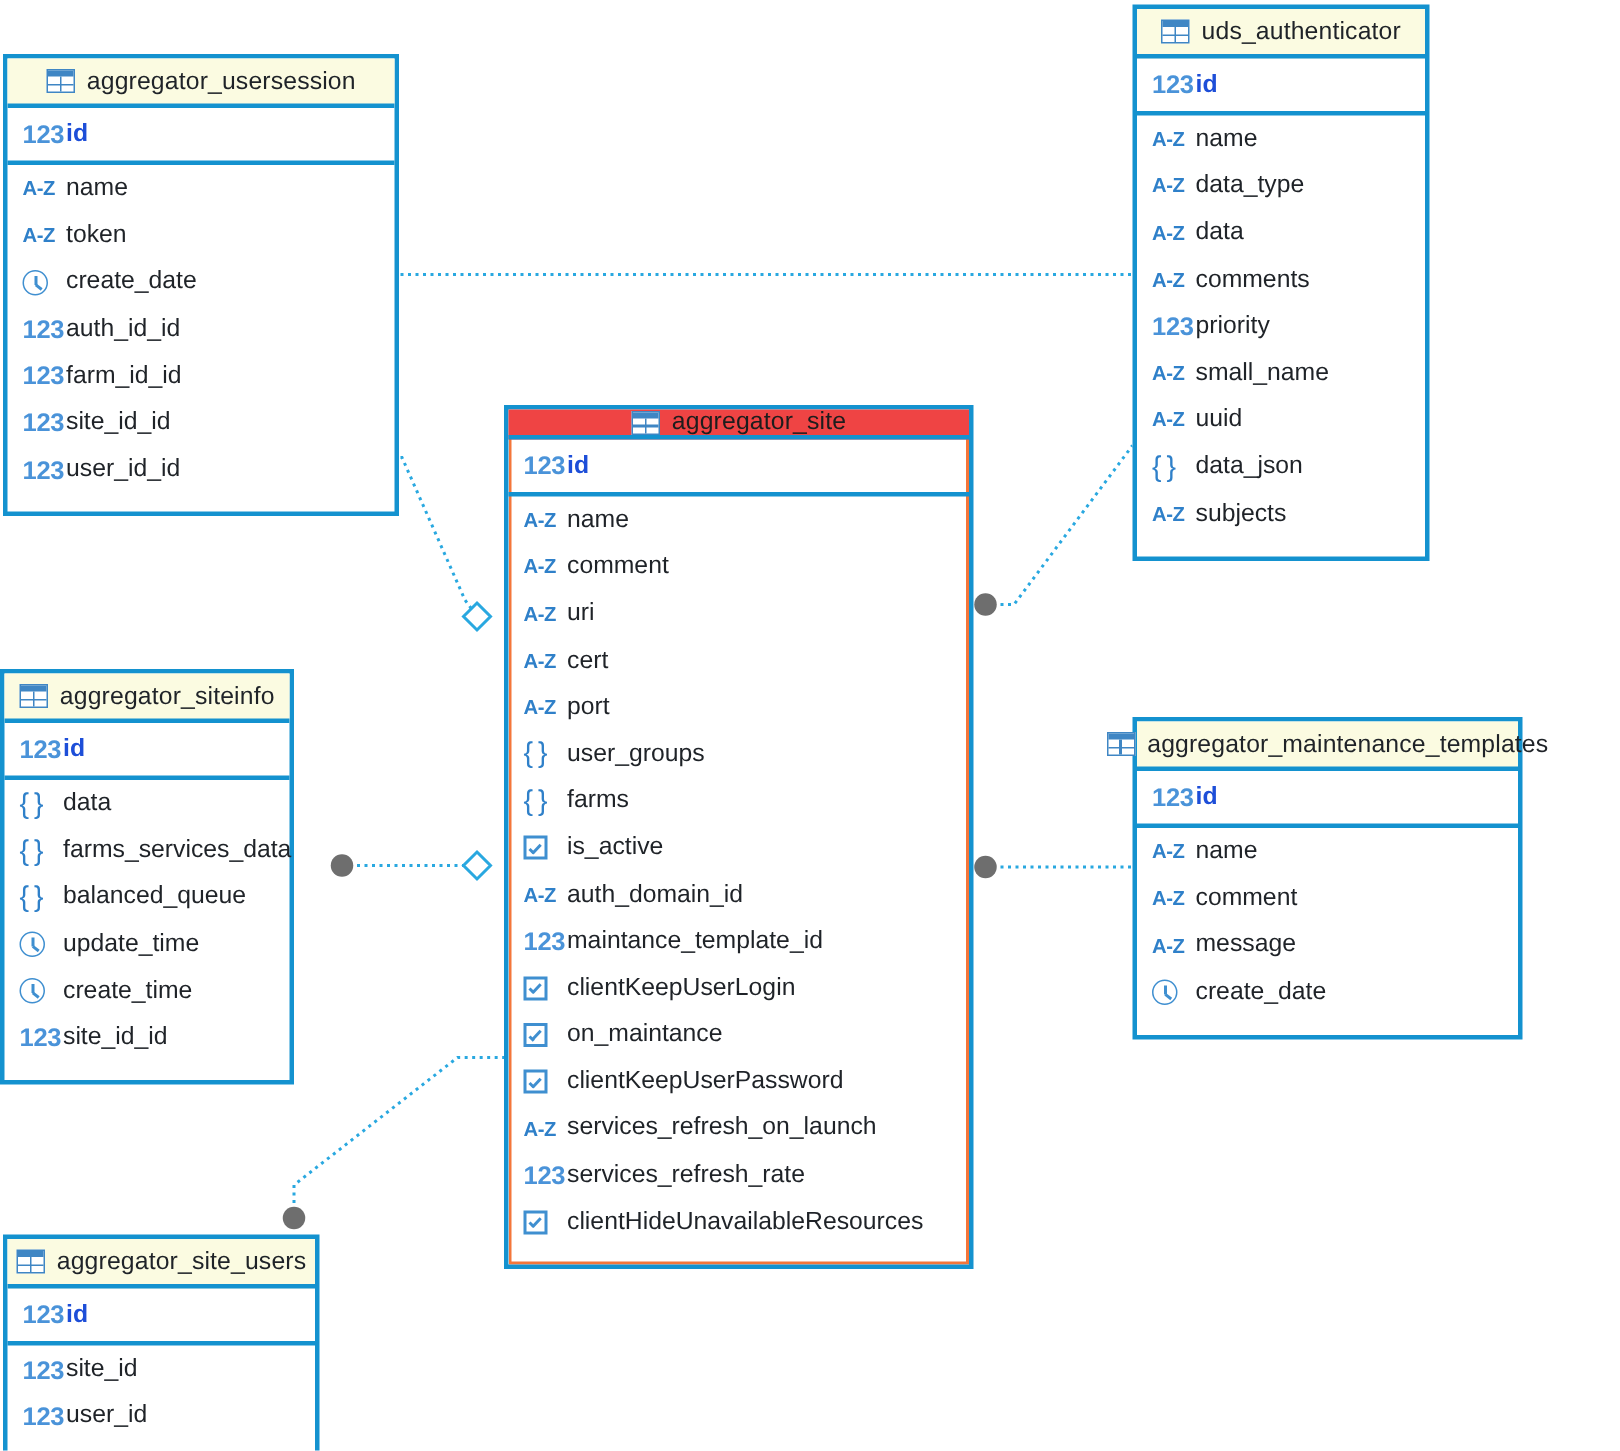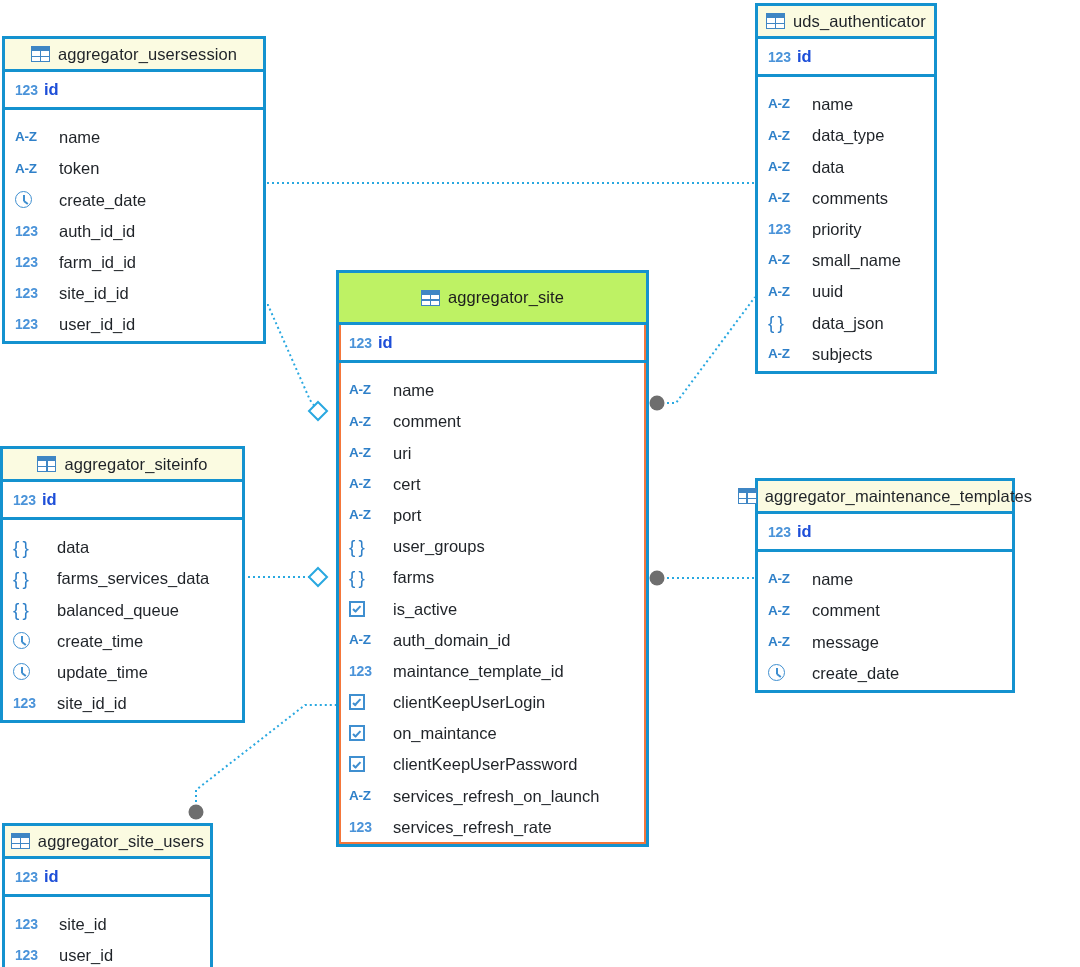--- a/index.html
+++ b/index.html
@@ -26,45 +26,45 @@
   }
   .tbl-header{
     display:flex;align-items:center;justify-content:center;gap:8px;
     background:#fbfbe1;
     height:33px;
     border-bottom:3px solid #1492cf;
     padding:0 8px;
     box-sizing:border-box;
   }
   .table.selected .tbl-header{
-    background:#bef264;
+    background:#ef4444;
     border-bottom:3px solid #1492cf;
-    height:52px;
+    height:20px;
   }
   .tbl-title{
     font-size:16.5px;color:#1f2328;white-space:nowrap;letter-spacing:.1px;
   }
   .table.selected .tbl-title{color:#1d1d1d;}
 
   .pk-row{
     display:flex;align-items:center;gap:7px;
     height:38px;padding:0 10px;box-sizing:border-box;
     border-bottom:3px solid #1492cf;
   }
   .pk-row .col-name{font-weight:bold;color:#1d4ed8;}
   .cols{padding:6px 10px 7px 10px;}
   .col-row{
-    display:flex;align-items:flex-end;gap:22px;
+    display:flex;align-items:flex-start;gap:7px;
     height:31.2px;
   }
   .col-name{font-size:16.5px;color:#1f2328;white-space:nowrap;}
 
   
   .ticon{width:22px;height:20px;flex:0 0 22px;display:flex;align-items:center;justify-content:flex-start;}
-  .ic-num{font-size:14px;color:#4a93d9;font-weight:600;letter-spacing:-.2px;line-height:1;}
+  .ic-num{font-size:17px;color:#4a93d9;font-weight:600;letter-spacing:-.2px;line-height:1;}
   .ic-az{font-size:13.5px;color:#2f80c9;font-weight:700;letter-spacing:-.3px;line-height:1;}
   .ic-json{font-size:19px;color:#2f80c9;line-height:1;font-weight:400;letter-spacing:-1px;}
 
   .ic-clock{width:17px;height:17px;border:1.6px solid #3f8fd0;border-radius:50%;position:relative;box-sizing:border-box;}
   .ic-clock:before{content:"";position:absolute;left:7px;top:3px;width:1.6px;height:6px;background:#3f8fd0;}
   .ic-clock:after{content:"";position:absolute;left:7.5px;top:8px;width:5px;height:1.6px;background:#3f8fd0;transform:rotate(38deg);transform-origin:left center;}
 
   .ic-check{width:16px;height:16px;border:2px solid #3f8fd0;box-sizing:border-box;position:relative;background:#fff;}
   .ic-check:before{
     content:"";position:absolute;left:2px;top:5.5px;width:4px;height:2px;background:#3f8fd0;
@@ -164,21 +164,21 @@
           <span class="col-name">site_id_id</span>
         </div>
         <div class="col-row">
           <span class="ticon">
             <span class="ic-num">123</span>
           </span>
           <span class="col-name">user_id_id</span>
         </div>
       </div>
     </div>
-    <div class="table" style="left: 0px; top: 446px; width: 245px;">
+    <div class="table" style="left: 0px; top: 446px; width: 196px;">
       <div class="tbl-header">
         <span class="ic-table">
           <span class="hbar"></span>
         </span>
         <span class="tbl-title">aggregator_siteinfo</span>
       </div>
       <div class="pk-row">
         <span class="ticon">
           <span class="ic-num">123</span>
         </span>
@@ -200,273 +200,279 @@
         <div class="col-row">
           <span class="ticon">
             <span class="ic-json">{ }</span>
           </span>
           <span class="col-name">balanced_queue</span>
         </div>
         <div class="col-row">
           <span class="ticon">
             <span class="ic-clock"></span>
           </span>
+          <span class="col-name">update_time</span>
+        </div>
+        <div class="col-row">
+          <span class="ticon">
+            <span class="ic-clock"></span>
+          </span>
           <span class="col-name">create_time</span>
         </div>
         <div class="col-row">
           <span class="ticon">
+            <span class="ic-num">123</span>
+          </span>
+          <span class="col-name">site_id_id</span>
+        </div>
+      </div>
+    </div>
+    <div class="table" style="left: 2px; top: 823px; width: 211px;">
+      <div class="tbl-header">
+        <span class="ic-table">
+          <span class="hbar"></span>
+        </span>
+        <span class="tbl-title">aggregator_site_users</span>
+      </div>
+      <div class="pk-row">
+        <span class="ticon">
+          <span class="ic-num">123</span>
+        </span>
+        <span class="col-name">id</span>
+      </div>
+      <div class="cols">
+        <div class="col-row">
+          <span class="ticon">
+            <span class="ic-num">123</span>
+          </span>
+          <span class="col-name">site_id</span>
+        </div>
+        <div class="col-row">
+          <span class="ticon">
+            <span class="ic-num">123</span>
+          </span>
+          <span class="col-name">user_id</span>
+        </div>
+      </div>
+    </div>
+    <div class="table selected" style="left: 336px; top: 270px; width: 313px;">
+      <div class="tbl-header">
+        <span class="ic-table">
+          <span class="hbar"></span>
+        </span>
+        <span class="tbl-title">aggregator_site</span>
+      </div>
+      <div class="pk-row">
+        <span class="ticon">
+          <span class="ic-num">123</span>
+        </span>
+        <span class="col-name">id</span>
+      </div>
+      <div class="cols">
+        <div class="col-row">
+          <span class="ticon">
+            <span class="ic-az">A-Z</span>
+          </span>
+          <span class="col-name">name</span>
+        </div>
+        <div class="col-row">
+          <span class="ticon">
+            <span class="ic-az">A-Z</span>
+          </span>
+          <span class="col-name">comment</span>
+        </div>
+        <div class="col-row">
+          <span class="ticon">
+            <span class="ic-az">A-Z</span>
+          </span>
+          <span class="col-name">uri</span>
+        </div>
+        <div class="col-row">
+          <span class="ticon">
+            <span class="ic-az">A-Z</span>
+          </span>
+          <span class="col-name">cert</span>
+        </div>
+        <div class="col-row">
+          <span class="ticon">
+            <span class="ic-az">A-Z</span>
+          </span>
+          <span class="col-name">port</span>
+        </div>
+        <div class="col-row">
+          <span class="ticon">
+            <span class="ic-json">{ }</span>
+          </span>
+          <span class="col-name">user_groups</span>
+        </div>
+        <div class="col-row">
+          <span class="ticon">
+            <span class="ic-json">{ }</span>
+          </span>
+          <span class="col-name">farms</span>
+        </div>
+        <div class="col-row">
+          <span class="ticon">
+            <span class="ic-check"></span>
+          </span>
+          <span class="col-name">is_active</span>
+        </div>
+        <div class="col-row">
+          <span class="ticon">
+            <span class="ic-az">A-Z</span>
+          </span>
+          <span class="col-name">auth_domain_id</span>
+        </div>
+        <div class="col-row">
+          <span class="ticon">
+            <span class="ic-num">123</span>
+          </span>
+          <span class="col-name">maintance_template_id</span>
+        </div>
+        <div class="col-row">
+          <span class="ticon">
+            <span class="ic-check"></span>
+          </span>
+          <span class="col-name">clientKeepUserLogin</span>
+        </div>
+        <div class="col-row">
+          <span class="ticon">
+            <span class="ic-check"></span>
+          </span>
+          <span class="col-name">on_maintance</span>
+        </div>
+        <div class="col-row">
+          <span class="ticon">
+            <span class="ic-check"></span>
+          </span>
+          <span class="col-name">clientKeepUserPassword</span>
+        </div>
+        <div class="col-row">
+          <span class="ticon">
+            <span class="ic-az">A-Z</span>
+          </span>
+          <span class="col-name">services_refresh_on_launch</span>
+        </div>
+        <div class="col-row">
+          <span class="ticon">
+            <span class="ic-num">123</span>
+          </span>
+          <span class="col-name">services_refresh_rate</span>
+        </div>
+        <div class="col-row">
+          <span class="ticon">
+            <span class="ic-check"></span>
+          </span>
+          <span class="col-name">clientHideUnavailableResources</span>
+        </div>
+      </div>
+    </div>
+    <div class="table" style="left: 755px; top: 3px; width: 198px;">
+      <div class="tbl-header">
+        <span class="ic-table">
+          <span class="hbar"></span>
+        </span>
+        <span class="tbl-title">uds_authenticator</span>
+      </div>
+      <div class="pk-row">
+        <span class="ticon">
+          <span class="ic-num">123</span>
+        </span>
+        <span class="col-name">id</span>
+      </div>
+      <div class="cols">
+        <div class="col-row">
+          <span class="ticon">
+            <span class="ic-az">A-Z</span>
+          </span>
+          <span class="col-name">name</span>
+        </div>
+        <div class="col-row">
+          <span class="ticon">
+            <span class="ic-az">A-Z</span>
+          </span>
+          <span class="col-name">data_type</span>
+        </div>
+        <div class="col-row">
+          <span class="ticon">
+            <span class="ic-az">A-Z</span>
+          </span>
+          <span class="col-name">data</span>
+        </div>
+        <div class="col-row">
+          <span class="ticon">
+            <span class="ic-az">A-Z</span>
+          </span>
+          <span class="col-name">comments</span>
+        </div>
+        <div class="col-row">
+          <span class="ticon">
+            <span class="ic-num">123</span>
+          </span>
+          <span class="col-name">priority</span>
+        </div>
+        <div class="col-row">
+          <span class="ticon">
+            <span class="ic-az">A-Z</span>
+          </span>
+          <span class="col-name">small_name</span>
+        </div>
+        <div class="col-row">
+          <span class="ticon">
+            <span class="ic-az">A-Z</span>
+          </span>
+          <span class="col-name">uuid</span>
+        </div>
+        <div class="col-row">
+          <span class="ticon">
+            <span class="ic-json">{ }</span>
+          </span>
+          <span class="col-name">data_json</span>
+        </div>
+        <div class="col-row">
+          <span class="ticon">
+            <span class="ic-az">A-Z</span>
+          </span>
+          <span class="col-name">subjects</span>
+        </div>
+      </div>
+    </div>
+    <div class="table" style="left: 755px; top: 478px; width: 260px;">
+      <div class="tbl-header">
+        <span class="ic-table">
+          <span class="hbar"></span>
+        </span>
+        <span class="tbl-title">aggregator_maintenance_templates</span>
+      </div>
+      <div class="pk-row">
+        <span class="ticon">
+          <span class="ic-num">123</span>
+        </span>
+        <span class="col-name">id</span>
+      </div>
+      <div class="cols">
+        <div class="col-row">
+          <span class="ticon">
+            <span class="ic-az">A-Z</span>
+          </span>
+          <span class="col-name">name</span>
+        </div>
+        <div class="col-row">
+          <span class="ticon">
+            <span class="ic-az">A-Z</span>
+          </span>
+          <span class="col-name">comment</span>
+        </div>
+        <div class="col-row">
+          <span class="ticon">
+            <span class="ic-az">A-Z</span>
+          </span>
+          <span class="col-name">message</span>
+        </div>
+        <div class="col-row">
+          <span class="ticon">
             <span class="ic-clock"></span>
           </span>
-          <span class="col-name">update_time</span>
-        </div>
-        <div class="col-row">
-          <span class="ticon">
-            <span class="ic-num">123</span>
-          </span>
-          <span class="col-name">site_id_id</span>
-        </div>
-      </div>
-    </div>
-    <div class="table" style="left: 2px; top: 823px; width: 211px;">
-      <div class="tbl-header">
-        <span class="ic-table">
-          <span class="hbar"></span>
-        </span>
-        <span class="tbl-title">aggregator_site_users</span>
-      </div>
-      <div class="pk-row">
-        <span class="ticon">
-          <span class="ic-num">123</span>
-        </span>
-        <span class="col-name">id</span>
-      </div>
-      <div class="cols">
-        <div class="col-row">
-          <span class="ticon">
-            <span class="ic-num">123</span>
-          </span>
-          <span class="col-name">site_id</span>
-        </div>
-        <div class="col-row">
-          <span class="ticon">
-            <span class="ic-num">123</span>
-          </span>
-          <span class="col-name">user_id</span>
-        </div>
-      </div>
-    </div>
-    <div class="table selected" style="left: 336px; top: 270px; width: 313px;">
-      <div class="tbl-header">
-        <span class="ic-table">
-          <span class="hbar"></span>
-        </span>
-        <span class="tbl-title">aggregator_site</span>
-      </div>
-      <div class="pk-row">
-        <span class="ticon">
-          <span class="ic-num">123</span>
-        </span>
-        <span class="col-name">id</span>
-      </div>
-      <div class="cols">
-        <div class="col-row">
-          <span class="ticon">
-            <span class="ic-az">A-Z</span>
-          </span>
-          <span class="col-name">name</span>
-        </div>
-        <div class="col-row">
-          <span class="ticon">
-            <span class="ic-az">A-Z</span>
-          </span>
-          <span class="col-name">comment</span>
-        </div>
-        <div class="col-row">
-          <span class="ticon">
-            <span class="ic-az">A-Z</span>
-          </span>
-          <span class="col-name">uri</span>
-        </div>
-        <div class="col-row">
-          <span class="ticon">
-            <span class="ic-az">A-Z</span>
-          </span>
-          <span class="col-name">cert</span>
-        </div>
-        <div class="col-row">
-          <span class="ticon">
-            <span class="ic-az">A-Z</span>
-          </span>
-          <span class="col-name">port</span>
-        </div>
-        <div class="col-row">
-          <span class="ticon">
-            <span class="ic-json">{ }</span>
-          </span>
-          <span class="col-name">user_groups</span>
-        </div>
-        <div class="col-row">
-          <span class="ticon">
-            <span class="ic-json">{ }</span>
-          </span>
-          <span class="col-name">farms</span>
-        </div>
-        <div class="col-row">
-          <span class="ticon">
-            <span class="ic-check"></span>
-          </span>
-          <span class="col-name">is_active</span>
-        </div>
-        <div class="col-row">
-          <span class="ticon">
-            <span class="ic-az">A-Z</span>
-          </span>
-          <span class="col-name">auth_domain_id</span>
-        </div>
-        <div class="col-row">
-          <span class="ticon">
-            <span class="ic-num">123</span>
-          </span>
-          <span class="col-name">maintance_template_id</span>
-        </div>
-        <div class="col-row">
-          <span class="ticon">
-            <span class="ic-check"></span>
-          </span>
-          <span class="col-name">clientKeepUserLogin</span>
-        </div>
-        <div class="col-row">
-          <span class="ticon">
-            <span class="ic-check"></span>
-          </span>
-          <span class="col-name">on_maintance</span>
-        </div>
-        <div class="col-row">
-          <span class="ticon">
-            <span class="ic-check"></span>
-          </span>
-          <span class="col-name">clientKeepUserPassword</span>
-        </div>
-        <div class="col-row">
-          <span class="ticon">
-            <span class="ic-az">A-Z</span>
-          </span>
-          <span class="col-name">services_refresh_on_launch</span>
-        </div>
-        <div class="col-row">
-          <span class="ticon">
-            <span class="ic-num">123</span>
-          </span>
-          <span class="col-name">services_refresh_rate</span>
-        </div>
-      </div>
-    </div>
-    <div class="table" style="left: 755px; top: 3px; width: 182px;">
-      <div class="tbl-header">
-        <span class="ic-table">
-          <span class="hbar"></span>
-        </span>
-        <span class="tbl-title">uds_authenticator</span>
-      </div>
-      <div class="pk-row">
-        <span class="ticon">
-          <span class="ic-num">123</span>
-        </span>
-        <span class="col-name">id</span>
-      </div>
-      <div class="cols">
-        <div class="col-row">
-          <span class="ticon">
-            <span class="ic-az">A-Z</span>
-          </span>
-          <span class="col-name">name</span>
-        </div>
-        <div class="col-row">
-          <span class="ticon">
-            <span class="ic-az">A-Z</span>
-          </span>
-          <span class="col-name">data_type</span>
-        </div>
-        <div class="col-row">
-          <span class="ticon">
-            <span class="ic-az">A-Z</span>
-          </span>
-          <span class="col-name">data</span>
-        </div>
-        <div class="col-row">
-          <span class="ticon">
-            <span class="ic-az">A-Z</span>
-          </span>
-          <span class="col-name">comments</span>
-        </div>
-        <div class="col-row">
-          <span class="ticon">
-            <span class="ic-num">123</span>
-          </span>
-          <span class="col-name">priority</span>
-        </div>
-        <div class="col-row">
-          <span class="ticon">
-            <span class="ic-az">A-Z</span>
-          </span>
-          <span class="col-name">small_name</span>
-        </div>
-        <div class="col-row">
-          <span class="ticon">
-            <span class="ic-az">A-Z</span>
-          </span>
-          <span class="col-name">uuid</span>
-        </div>
-        <div class="col-row">
-          <span class="ticon">
-            <span class="ic-json">{ }</span>
-          </span>
-          <span class="col-name">data_json</span>
-        </div>
-        <div class="col-row">
-          <span class="ticon">
-            <span class="ic-az">A-Z</span>
-          </span>
-          <span class="col-name">subjects</span>
-        </div>
-      </div>
-    </div>
-    <div class="table" style="left: 755px; top: 478px; width: 260px;">
-      <div class="tbl-header">
-        <span class="ic-table">
-          <span class="hbar"></span>
-        </span>
-        <span class="tbl-title">aggregator_maintenance_templates</span>
-      </div>
-      <div class="pk-row">
-        <span class="ticon">
-          <span class="ic-num">123</span>
-        </span>
-        <span class="col-name">id</span>
-      </div>
-      <div class="cols">
-        <div class="col-row">
-          <span class="ticon">
-            <span class="ic-az">A-Z</span>
-          </span>
-          <span class="col-name">name</span>
-        </div>
-        <div class="col-row">
-          <span class="ticon">
-            <span class="ic-az">A-Z</span>
-          </span>
-          <span class="col-name">comment</span>
-        </div>
-        <div class="col-row">
-          <span class="ticon">
-            <span class="ic-az">A-Z</span>
-          </span>
-          <span class="col-name">message</span>
-        </div>
-        <div class="col-row">
-          <span class="ticon">
-            <span class="ic-clock"></span>
-          </span>
           <span class="col-name">create_date</span>
         </div>
       </div>
     </div>
   </div>
 
 </body></html>

